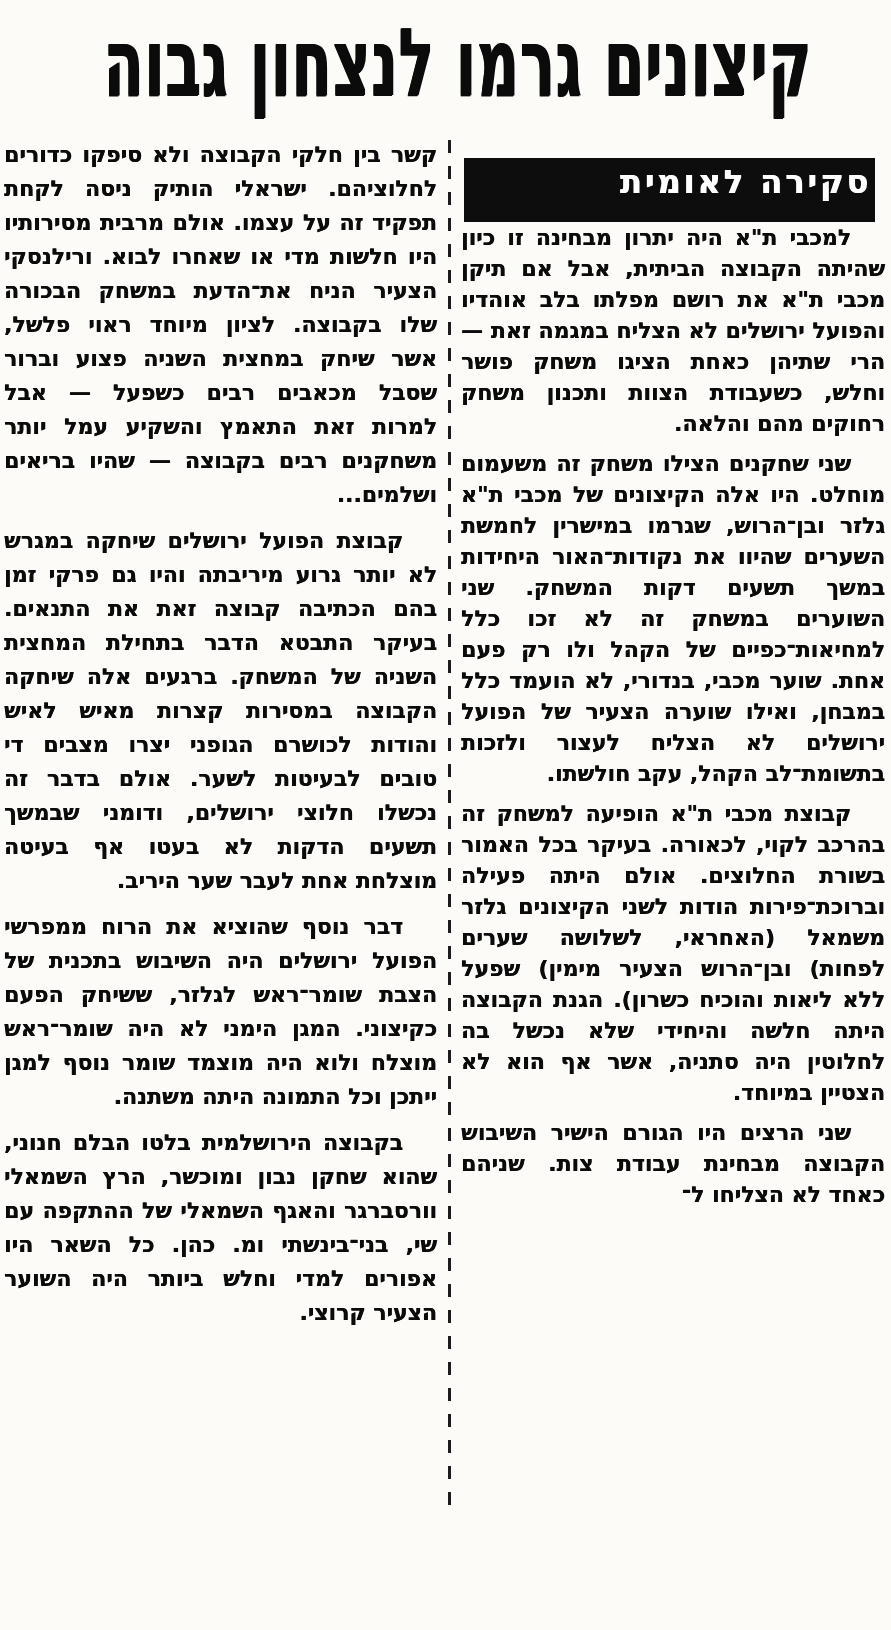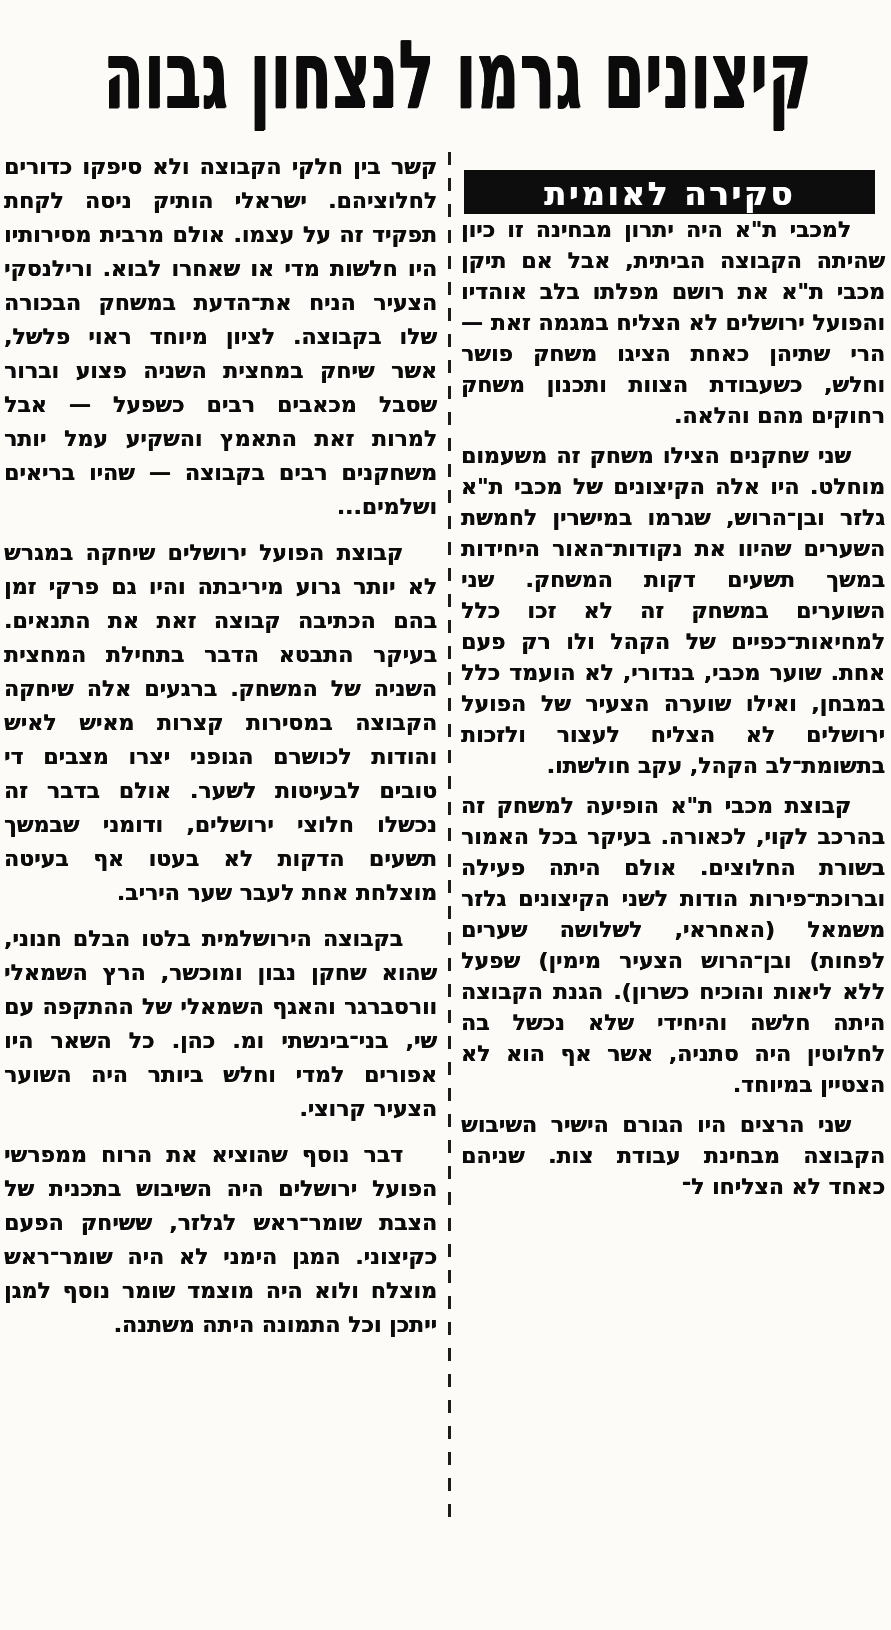--- a/index.html
+++ b/index.html
@@ -18,21 +18,21 @@
     width: 891px;
     height: 1630px;
     margin: 0 auto;
     background: var(--paper);
     color: var(--ink);
     overflow: hidden;
     direction: rtl;
   }
   .headline-wrap {
     height: 124px;
-    margin-top: 16px;
+    margin-top: 4px;
     overflow: visible;
     padding-left: 24px;
   }
   .headline {
     display: block;
     text-align: center;
     white-space: nowrap;
     font-size: 58px;
     font-weight: bold;
     line-height: 72px;
@@ -67,25 +67,24 @@
     background: repeating-linear-gradient(
       to bottom,
       #1c1c1c 0 13px,
       transparent 13px 26px
     );
   }
   .section-box {
     margin: 20px 10px 0 3px;
     background: var(--box_bg);
     color: var(--box_text);
-    text-align: center;
     font-size: 32px;
     font-weight: bold;
     letter-spacing: 3px;
-    padding: 5px 4px 1px;
+    padding: 5px 4px 21px;
     text-shadow: 0.8px 0 0 var(--box_text);
   }
   .byline {
     text-align: center;
     font-size: 29px;
     font-weight: bold;
     margin: 14px 0 24px;
     text-shadow: 0.6px 0 0 var(--ink);
   }
   .body-text p {
@@ -126,19 +125,19 @@
           <p>שני הרצים היו הגורם הישיר השיבוש הקבוצה מבחינת עבודת צות. שניהם כאחד לא הצליחו ל־</p>
         </div>
     </div>
 
     <div class="divider"></div>
 
     <div class="col-left">
       <div class="body-text">
           <p class="continuation">קשר בין חלקי הקבוצה ולא סיפקו כדורים לחלוציהם. ישראלי הותיק ניסה לקחת תפקיד זה על עצמו. אולם מרבית מסירותיו היו חלשות מדי או שאחרו לבוא. ורילנסקי הצעיר הניח את־הדעת במשחק הבכורה שלו בקבוצה. לציון מיוחד ראוי פלשל, אשר שיחק במחצית השניה פצוע וברור שסבל מכאבים רבים כשפעל — אבל למרות זאת התאמץ והשקיע עמל יותר משחקנים רבים בקבוצה — שהיו בריאים ושלמים...</p>
           <p>קבוצת הפועל ירושלים שיחקה במגרש לא יותר גרוע מיריבתה והיו גם פרקי זמן בהם הכתיבה קבוצה זאת את התנאים. בעיקר התבטא הדבר בתחילת המחצית השניה של המשחק. ברגעים אלה שיחקה הקבוצה במסירות קצרות מאיש לאיש והודות לכושרם הגופני יצרו מצבים די טובים לבעיטות לשער. אולם בדבר זה נכשלו חלוצי ירושלים, ודומני שבמשך תשעים הדקות לא בעטו אף בעיטה מוצלחת אחת לעבר שער היריב.</p>
+          <p>דבר נוסף שהוציא את הרוח ממפרשי הפועל ירושלים היה השיבוש בתכנית של הצבת שומר־ראש לגלזר, ששיחק הפעם כקיצוני. המגן הימני לא היה שומר־ראש מוצלח ולוא היה מוצמד שומר נוסף למגן ייתכן וכל התמונה היתה משתנה.</p>
           <p>בקבוצה הירושלמית בלטו הבלם חנוני, שהוא שחקן נבון ומוכשר, הרץ השמאלי וורסברגר והאגף השמאלי של ההתקפה עם שי, בני־בינשתי ומ. כהן. כל השאר היו אפורים למדי וחלש ביותר היה השוער הצעיר קרוצי.</p>
-          <p>דבר נוסף שהוציא את הרוח ממפרשי הפועל ירושלים היה השיבוש בתכנית של הצבת שומר־ראש לגלזר, ששיחק הפעם כקיצוני. המגן הימני לא היה שומר־ראש מוצלח ולוא היה מוצמד שומר נוסף למגן ייתכן וכל התמונה היתה משתנה.</p>
         </div>
     </div>
 
   </div>
 </div>
 
 </body></html>

